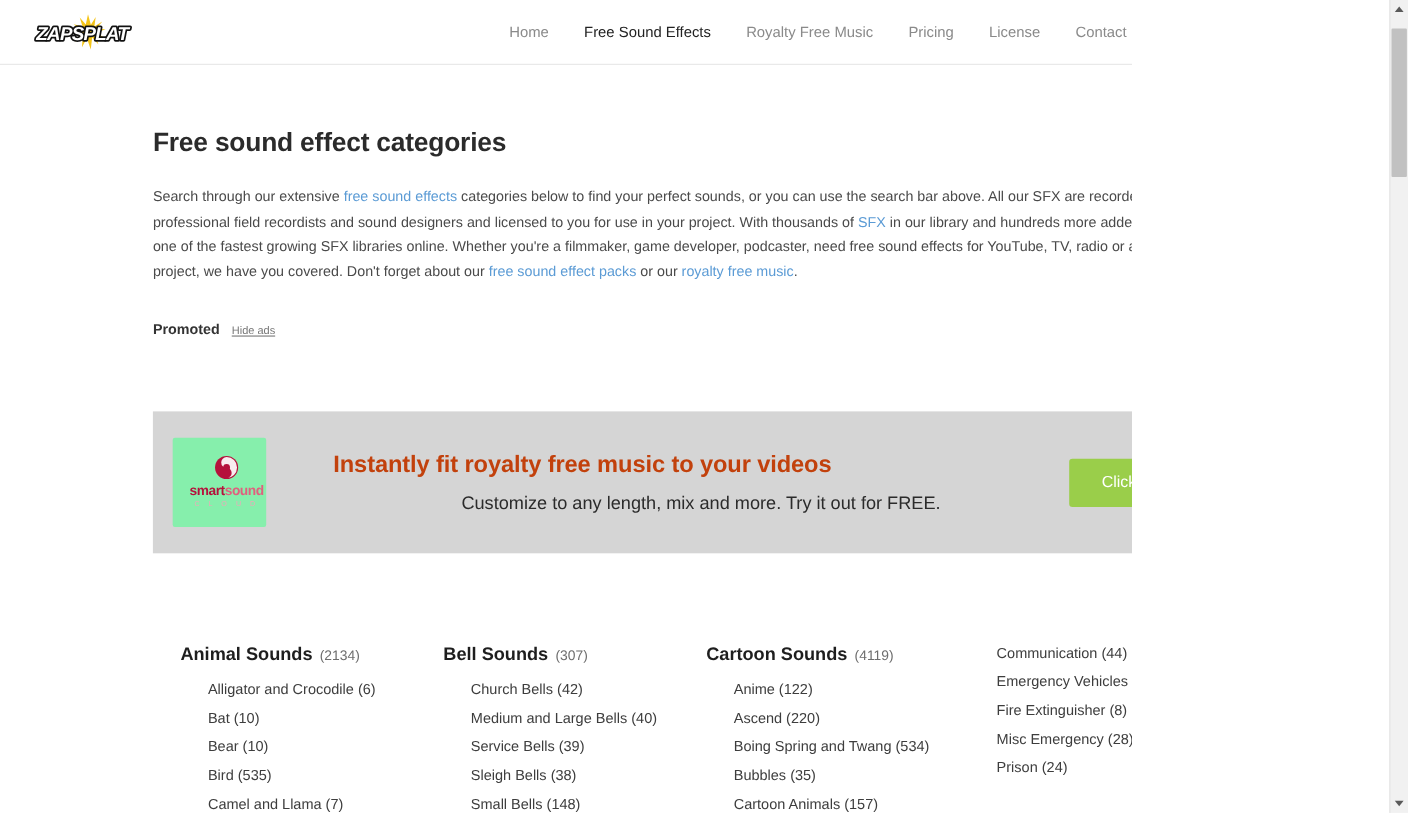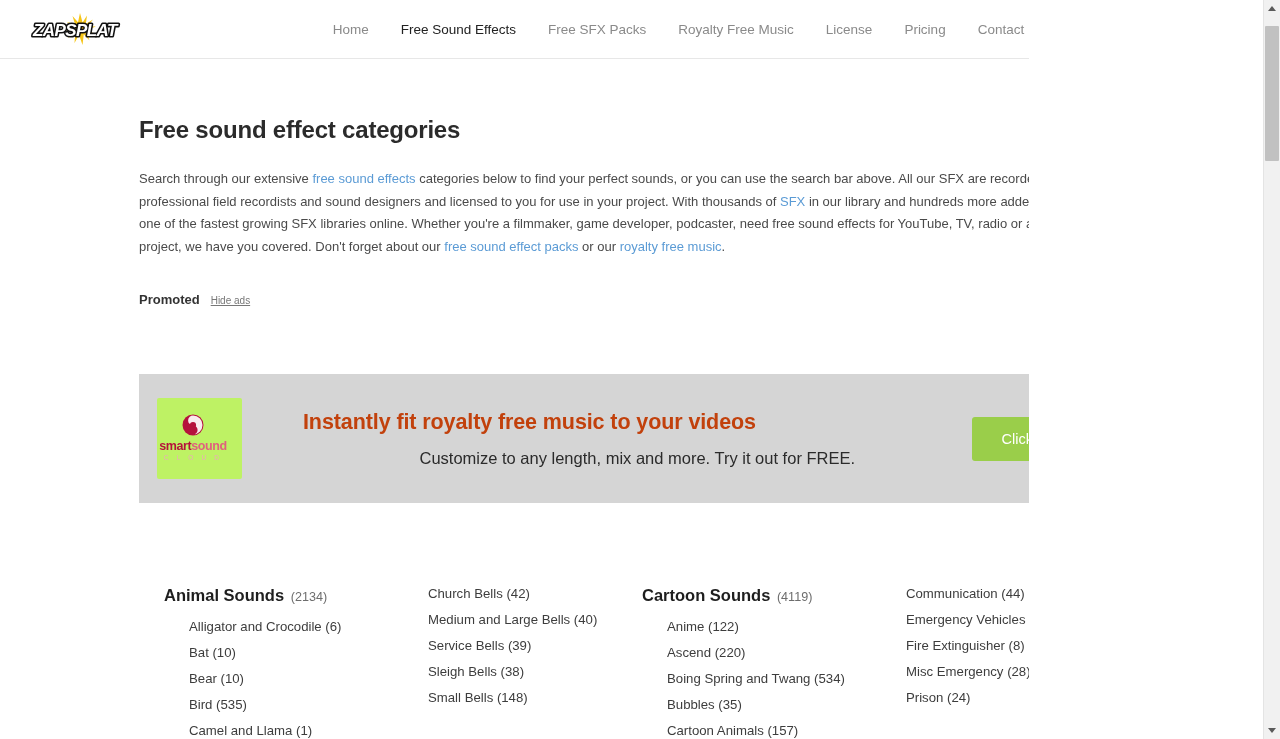--- a/index.html
+++ b/index.html
@@ -119,26 +119,26 @@
   #ad-banner {
     position: absolute;
     left: 139px; top: 315px;
     width: 1005px; height: 129px;
     background: #d5d5d5;
     display: flex;
     align-items: center;
   }
   #ad-logo {
     width: 85px; height: 81px;
-    background: #bef264;
+    background: #86efac;
     margin-left: 18px;
     border-radius: 2px;
     display: flex;
     align-items: center;
-    justify-content: flex-start;
+    justify-content: flex-end;
     flex: 0 0 auto;
   }
   #ad-logo svg { display: block; }
   #ad-text {
     margin-left: 61px;
     flex: 1 1 auto;
   }
   #ad-headline {
     font-size: 21.5px;
     font-weight: bold;
@@ -246,24 +246,23 @@
           <g font-family="Liberation Sans, sans-serif" font-size="17" font-weight="bold" font-style="italic">
             <text x="6" y="25" fill="#111111" stroke="#111111" stroke-width="3.2" stroke-linejoin="round" letter-spacing="-0.6">ZAPSPLAT</text>
             <text x="6" y="25" fill="#ffffff" letter-spacing="-0.6">ZAPSPLAT</text>
           </g>
         </svg>
       </a>
 
       <div id="nav">
         <a class="nav-link" href="#">Home</a>
         <a class="nav-link active" href="#">Free Sound Effects</a>
-        <a class="nav-link" href="#">Free SFX Packs</a>
         <a class="nav-link" href="#">Royalty Free Music</a>
+        <a class="nav-link" href="#">Pricing</a>
         <a class="nav-link" href="#">License</a>
-        <a class="nav-link" href="#">Pricing</a>
         <a class="nav-link" href="#">Contact</a>
         <a class="nav-btn" href="#">Log In</a>
         <a class="nav-btn" href="#">Register</a>
       </div>
     </div>
 
     <div id="content">
 
       <h1 id="page-title">Free sound effect categories</h1>
 
@@ -296,25 +295,26 @@
       </div>
 
       <div id="categories">
           <div class="cat-col">
             <div class="cat-group">
               <div class="cat-head"><span>Animal Sounds</span> <span class="cat-count">(2134)</span></div>
               <div class="cat-item">Alligator and Crocodile (6)</div>
               <div class="cat-item">Bat (10)</div>
               <div class="cat-item">Bear (10)</div>
               <div class="cat-item">Bird (535)</div>
-              <div class="cat-item">Camel and Llama (1)</div>
+              <div class="cat-item">Camel and Llama (7)</div>
             </div>
           </div>
           <div class="cat-col">
             <div class="cat-group">
+              <div class="cat-head"><span>Bell Sounds</span> <span class="cat-count">(307)</span></div>
               <div class="cat-item">Church Bells (42)</div>
               <div class="cat-item">Medium and Large Bells (40)</div>
               <div class="cat-item">Service Bells (39)</div>
               <div class="cat-item">Sleigh Bells (38)</div>
               <div class="cat-item">Small Bells (148)</div>
             </div>
           </div>
           <div class="cat-col">
             <div class="cat-group">
               <div class="cat-head"><span>Cartoon Sounds</span> <span class="cat-count">(4119)</span></div>

